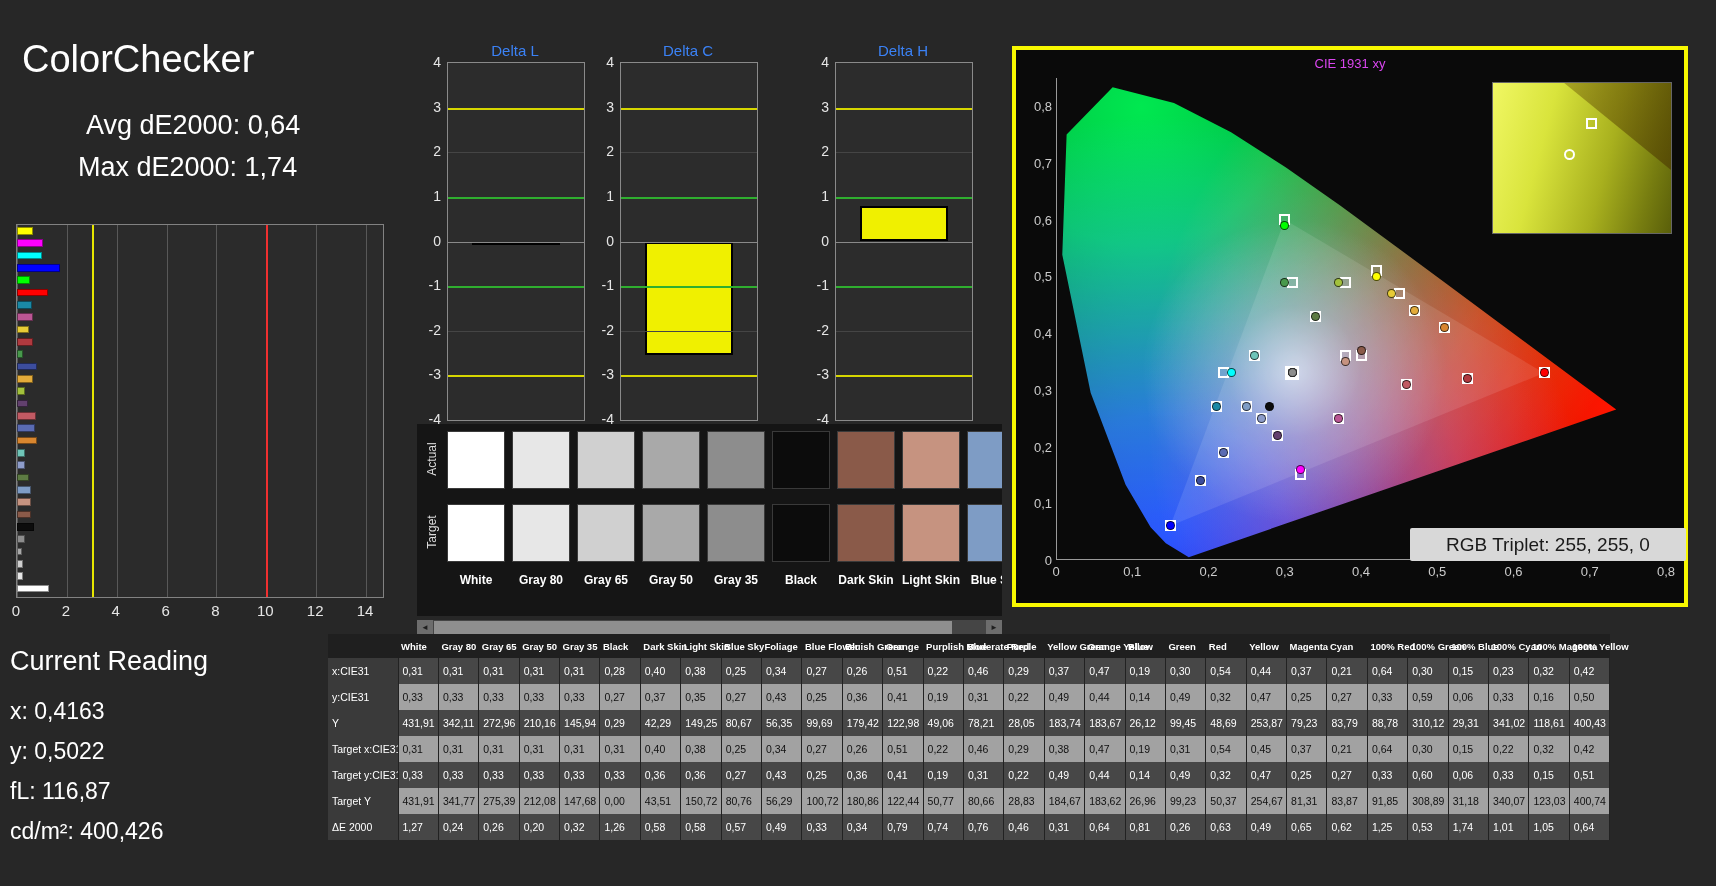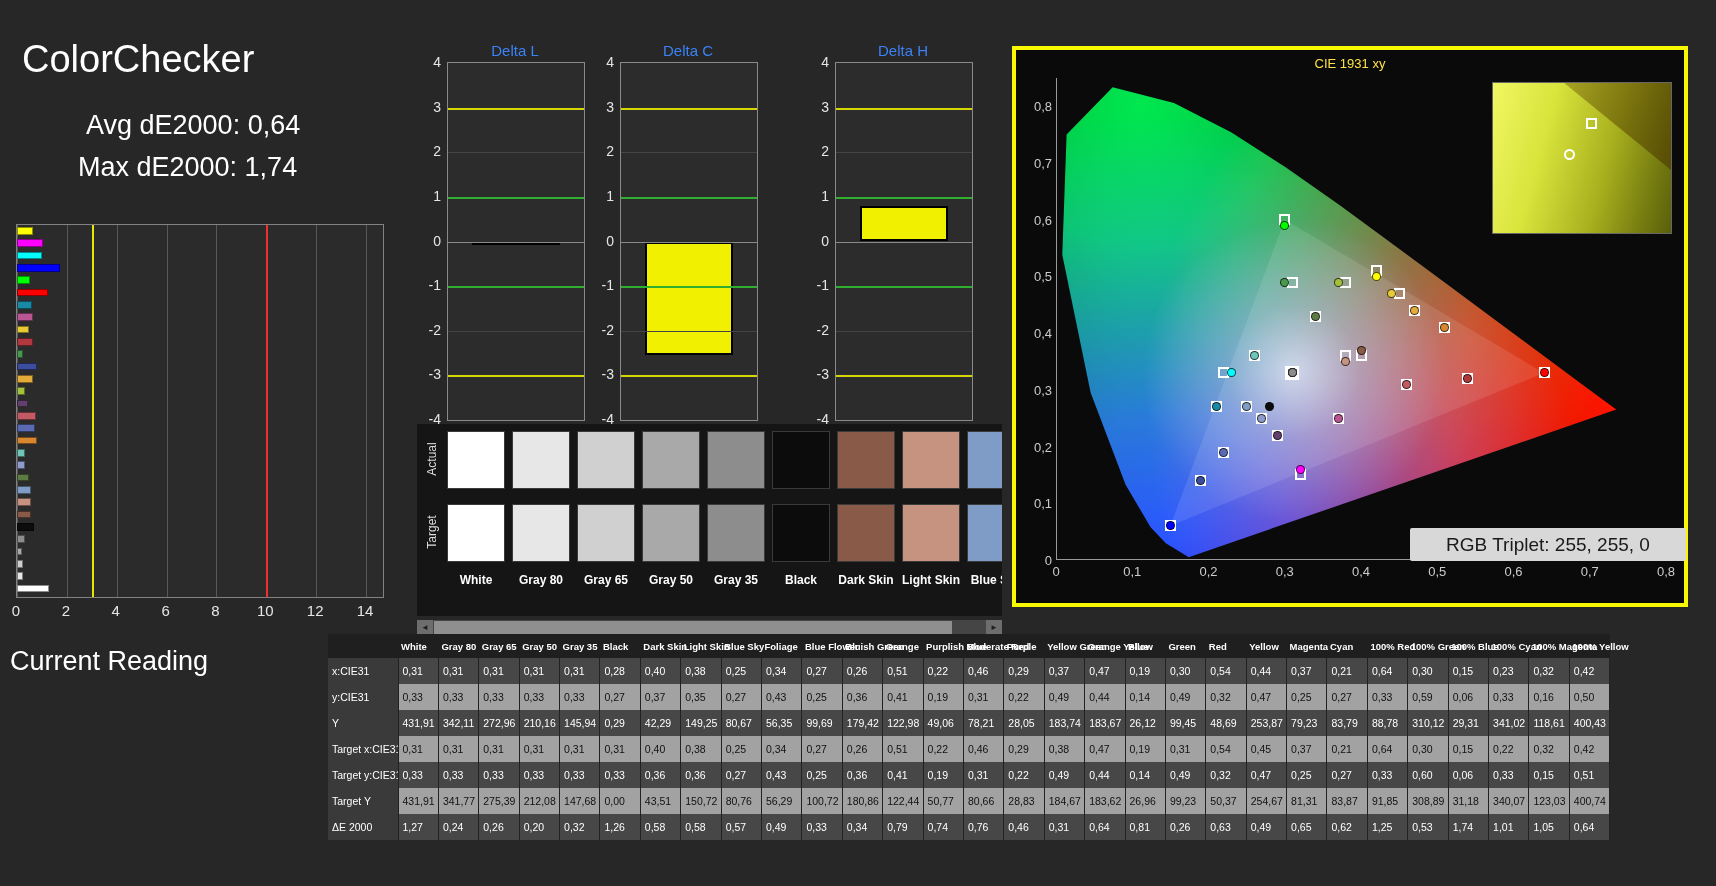--- a/index.html
+++ b/index.html
@@ -37,21 +37,21 @@
   .sw-name{position:absolute;top:149px;width:66px;text-align:center;font-weight:bold;font-size:12px;color:#fff;white-space:nowrap;overflow:hidden;}
 
   
   #swatch-scrollbar{position:absolute;left:417px;top:620px;width:585px;height:15px;background:#454545;}
   .sb-btn{position:absolute;top:0;width:16px;height:15px;background:#6d6d6d;text-align:center;font-size:8px;line-height:15px;color:#1e1e1e;}
   .sb-btn.left{left:0;} .sb-btn.right{right:0;}
   .sb-thumb{position:absolute;left:17px;top:1px;width:518px;height:13px;background:#8f8f8f;}
 
   
   #cie-panel{position:absolute;left:1012px;top:46px;width:676px;height:561px;border:4px solid #f8f800;background:#0a0a0a;box-sizing:border-box;}
-  .cie-title{position:absolute;top:6px;left:0;width:100%;text-align:center;font-size:13px;color:#fde047;}
+  .cie-title{position:absolute;top:6px;left:0;width:100%;text-align:center;font-size:13px;color:#d946ef;}
   .cie-plot{position:absolute;left:40px;top:28px;width:610px;height:482px;}
   .axis-left{position:absolute;left:0;top:0;width:1px;height:100%;background:#9a9a9a;}
   .axis-bottom{position:absolute;left:0;bottom:0;width:100%;height:1px;background:#9a9a9a;}
   .horseshoe{position:absolute;inset:0;background:#000;isolation:isolate;
     clip-path:polygon(21.76% 99.41%,18% 96.51%,15.51% 93.2%,11.41% 84.39%,5.68% 65.29%,1.03% 36.66%,1.74% 11.74%,9.29% 1.91%,19.34% 5.19%,28.7% 11.26%,37.7% 18.55%,46.64% 26.53%,55.51% 34.74%,64.06% 42.75%,71.9% 50.09%,78.38% 56.18%,86.44% 63.73%,91.84% 68.79%);}
   .hs{position:absolute;inset:0;mix-blend-mode:screen;}
   .g-green{background:radial-gradient(circle at 14% 6%,#00e850 0%,#00c244 20%,rgba(0,150,50,0.65) 45%,rgba(0,90,30,0) 78%);}
   .g-red{background:radial-gradient(circle at 91% 68%,#ff1500 0%,rgba(235,30,0,0.85) 25%,rgba(180,20,0,0) 72%);}
   .g-blue{background:radial-gradient(circle at 18% 95%,#2a30ff 0%,rgba(45,45,235,0.9) 18%,rgba(60,40,200,0) 62%);}
   .g-white{background:radial-gradient(circle at 39% 61%,rgba(210,225,255,0.75) 0%,rgba(180,200,240,0.3) 14%,rgba(0,0,0,0) 32%);}
@@ -354,20 +354,26 @@
     <div class="cie-inset">
       <div class="inset-dark"></div>
       <div class="inset-circle"></div>
       <div class="inset-square"></div>
     </div>
     <div class="rgb-triplet">RGB Triplet: 255, 255, 0</div>
   </div>
 
   <div id="current-reading">
     <div class="cr-title">Current Reading</div>
+    <div class="cr-lines">
+        <div class="cr-line">x: 0,4163</div>
+        <div class="cr-line">y: 0,5022</div>
+        <div class="cr-line">fL: 116,87</div>
+        <div class="cr-line">cd/m²: 400,426</div>
+      </div>
   </div>
 
   <div id="data-table-wrap">
       <table>
         <colgroup>
           <col style="width: 70px;">
           <col style="width: 40.4px;">
           <col style="width: 40.4px;">
           <col style="width: 40.4px;">
           <col style="width: 40.4px;">

